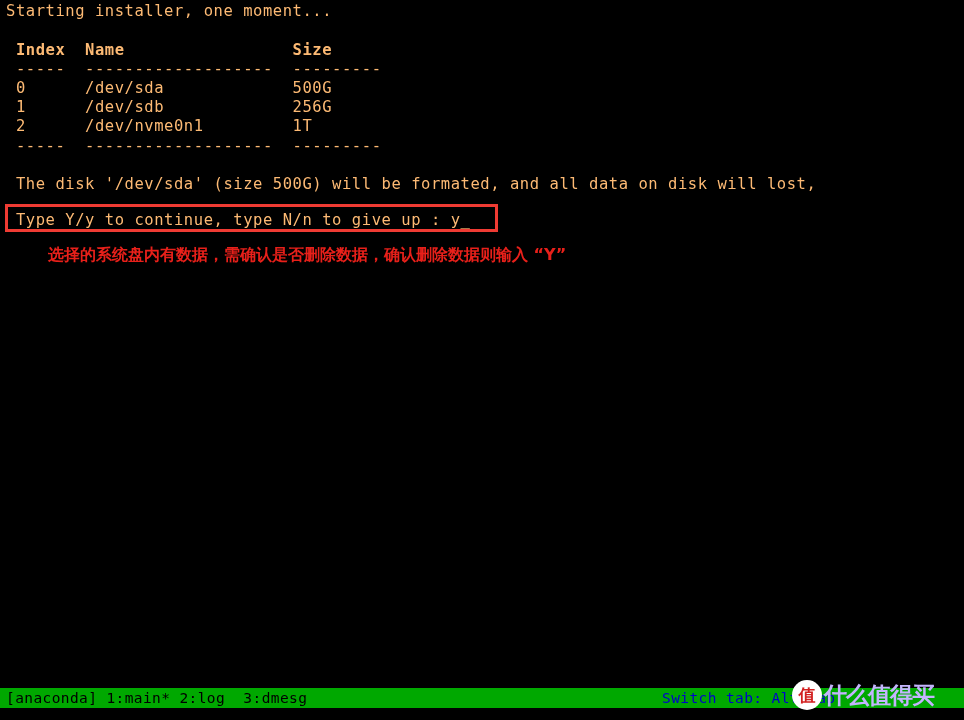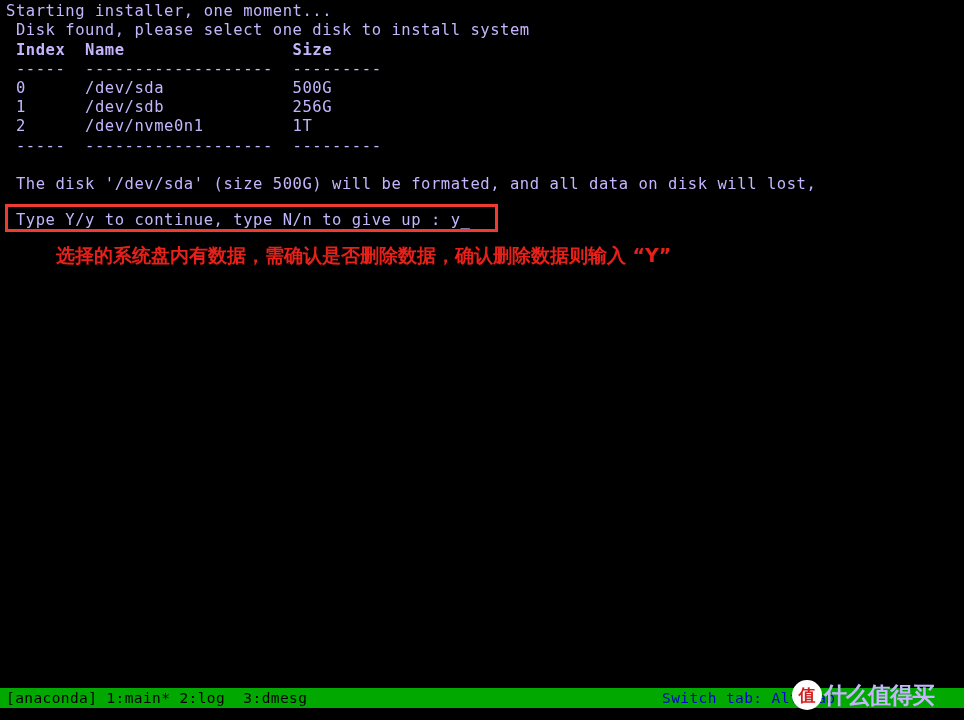--- a/index.html
+++ b/index.html
@@ -24,44 +24,44 @@
     height: 720px;
     background: #000000;
   }
 
   .term-line {
     position: absolute;
     left: 6px;
     font-family: "DejaVu Sans Mono", monospace;
     font-size: 15.5px;
     line-height: 19px;
-    color: #c4b5fd;
+    color: #fdba74;
     white-space: pre;
     letter-spacing: 0.55px;
   }
 
   
   #prompt-highlight-box {
     position: absolute;
     left: 5px;
     top: 204px;
     width: 493px;
     height: 28px;
     border: 3px solid #ef3b33;
     box-sizing: border-box;
     pointer-events: none;
   }
 
   
   #annotation-note {
     position: absolute;
-    left: 56px;
+    left: 48px;
     top: 246px;
     font-family: "DejaVu Sans", sans-serif;
-    font-size: 19px;
+    font-size: 16px;
     line-height: 18px;
     color: #e8201a;
     white-space: pre;
     font-weight: 600;
   }
 
   
   #status-bar {
     position: absolute;
     left: 0;
@@ -125,21 +125,20 @@
     letter-spacing: -1px;
     white-space: pre;
   }
 </style>
 </head>
 <body>
 
 <div id="terminal">
 
   <div class="term-line" style="top:2px;">Starting installer, one moment...</div>
-  <div class="term-line" style="top:21px;"> Disk found, please select one disk to install system</div>
   <div class="term-line" style="top:41px;font-weight:bold;"> Index  Name                 Size</div>
   <div class="term-line" style="top:60px;"> -----  -------------------  ---------</div>
   <div class="term-line" style="top:79px;text-align:center;"> 0      /dev/sda             500G</div>
   <div class="term-line" style="top:98px;"> 1      /dev/sdb             256G</div>
   <div class="term-line" style="top:117px;"> 2      /dev/nvme0n1         1T</div>
   <div class="term-line" style="top:137px;"> -----  -------------------  ---------</div>
   <div class="term-line" style="top:175px;"> The disk '/dev/sda' (size 500G) will be formated, and all data on disk will lost,</div>
   <div class="term-line" style="top:211px;"> Type Y/y to continue, type N/n to give up : y_</div>
 
   <div id="prompt-highlight-box"></div>

